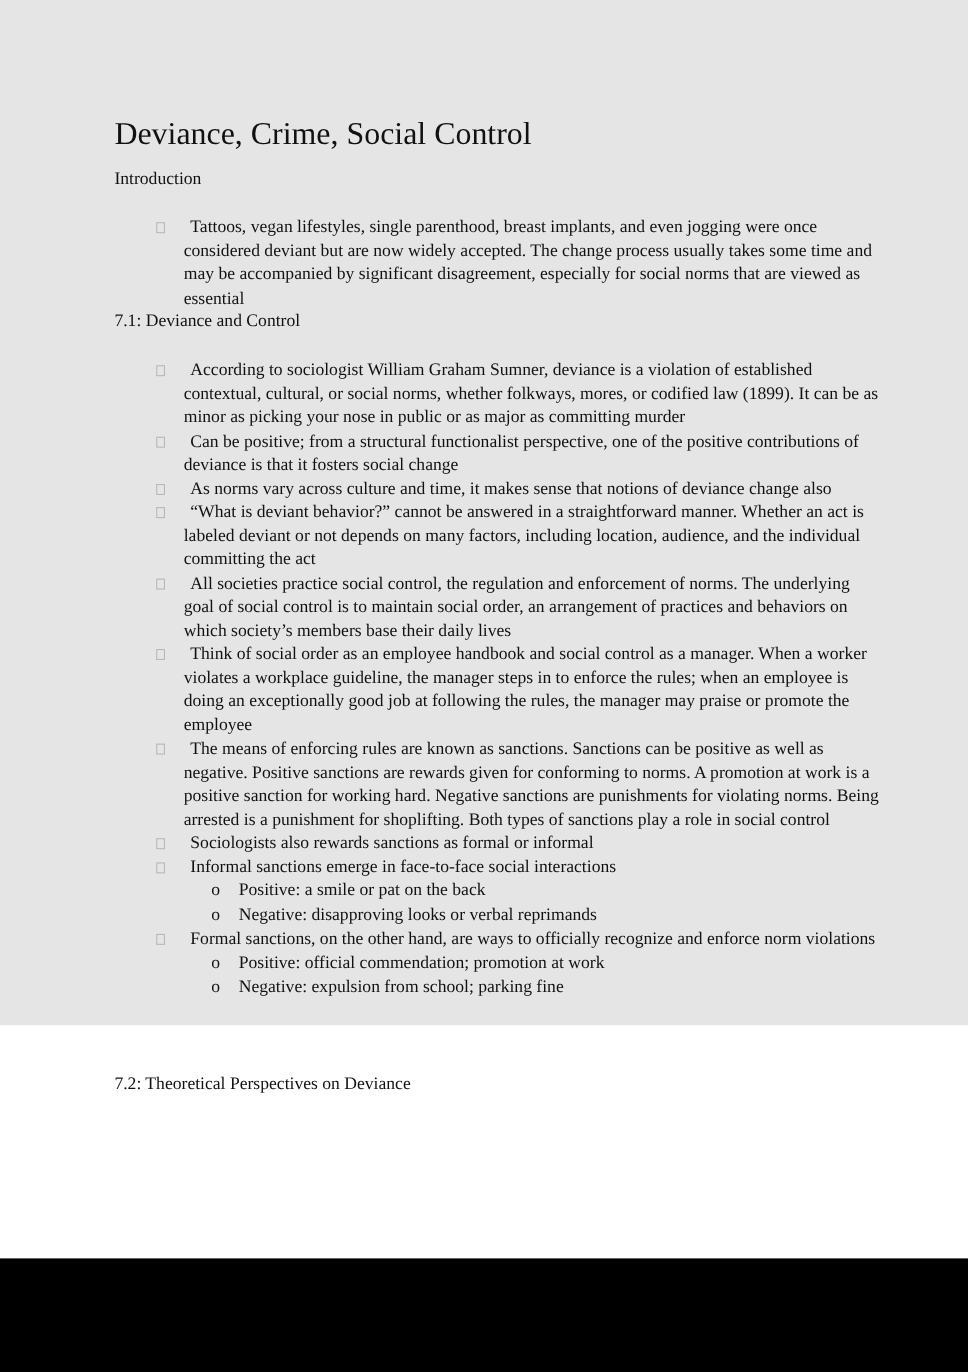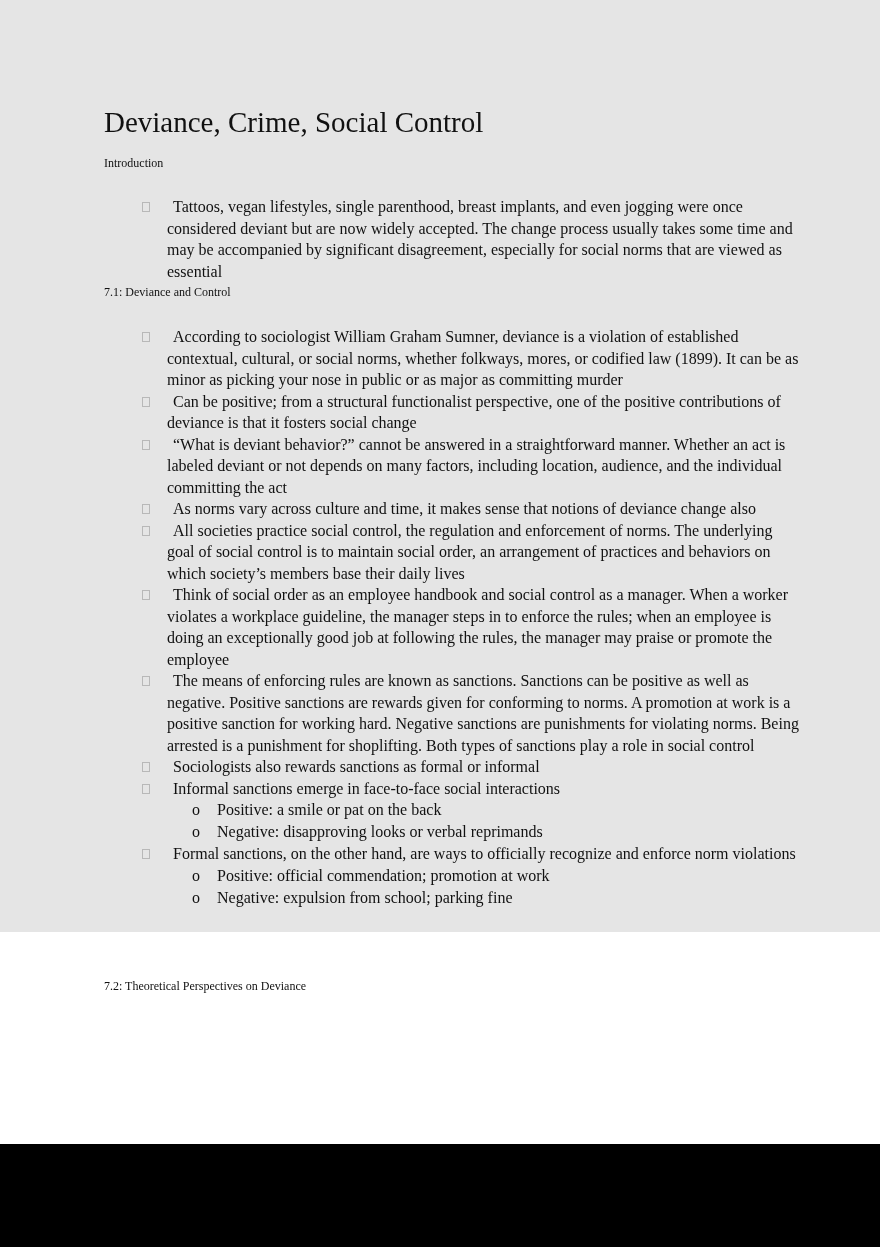--- a/index.html
+++ b/index.html
@@ -37,21 +37,21 @@
       top: 104px;
       font-size: 29px;
       line-height: 36px;
       margin: 0;
       font-weight: normal;
       white-space: nowrap;
     }
     .section {
       position: absolute;
       left: 104px;
-      font-size: 12px;
+      font-size: 16px;
       line-height: 20px;
       white-space: nowrap;
       margin: 0;
       font-weight: normal;
     }
     .bullet-list {
       position: absolute;
       left: 130px;
       width: 660px;
       margin: 12px;
@@ -115,25 +115,25 @@
     <li class="bullet-item">
       <span class="bullet-box"></span>
       <span class="bullet-text">According to sociologist William Graham Sumner, deviance is a violation of established contextual, cultural, or social norms, whether folkways, mores, or codified law (1899). It can be as minor as picking your nose in public or as major as committing murder</span>
     </li>
     <li class="bullet-item">
       <span class="bullet-box"></span>
       <span class="bullet-text">Can be positive; from a structural functionalist perspective, one of the positive contributions of deviance is that it fosters social change</span>
     </li>
     <li class="bullet-item">
       <span class="bullet-box"></span>
-      <span class="bullet-text">“What is deviant behavior?” cannot be answered in a straightforward manner. Whether an act is labeled deviant or not depends on many factors, including location, audience, and the individual committing the act</span>
+      <span class="bullet-text">As norms vary across culture and time, it makes sense that notions of deviance change also</span>
     </li>
     <li class="bullet-item">
       <span class="bullet-box"></span>
-      <span class="bullet-text">As norms vary across culture and time, it makes sense that notions of deviance change also</span>
+      <span class="bullet-text">“What is deviant behavior?” cannot be answered in a straightforward manner. Whether an act is labeled deviant or not depends on many factors, including location, audience, and the individual committing the act</span>
     </li>
     <li class="bullet-item">
       <span class="bullet-box"></span>
       <span class="bullet-text">All societies practice social control, the regulation and enforcement of norms. The underlying goal of social control is to maintain social order, an arrangement of practices and behaviors on which society’s members base their daily lives</span>
     </li>
     <li class="bullet-item">
       <span class="bullet-box"></span>
       <span class="bullet-text">Think of social order as an employee handbook and social control as a manager. When a worker violates a workplace guideline, the manager steps in to enforce the rules; when an employee is doing an exceptionally good job at following the rules, the manager may praise or promote the employee</span>
     </li>
     <li class="bullet-item">

